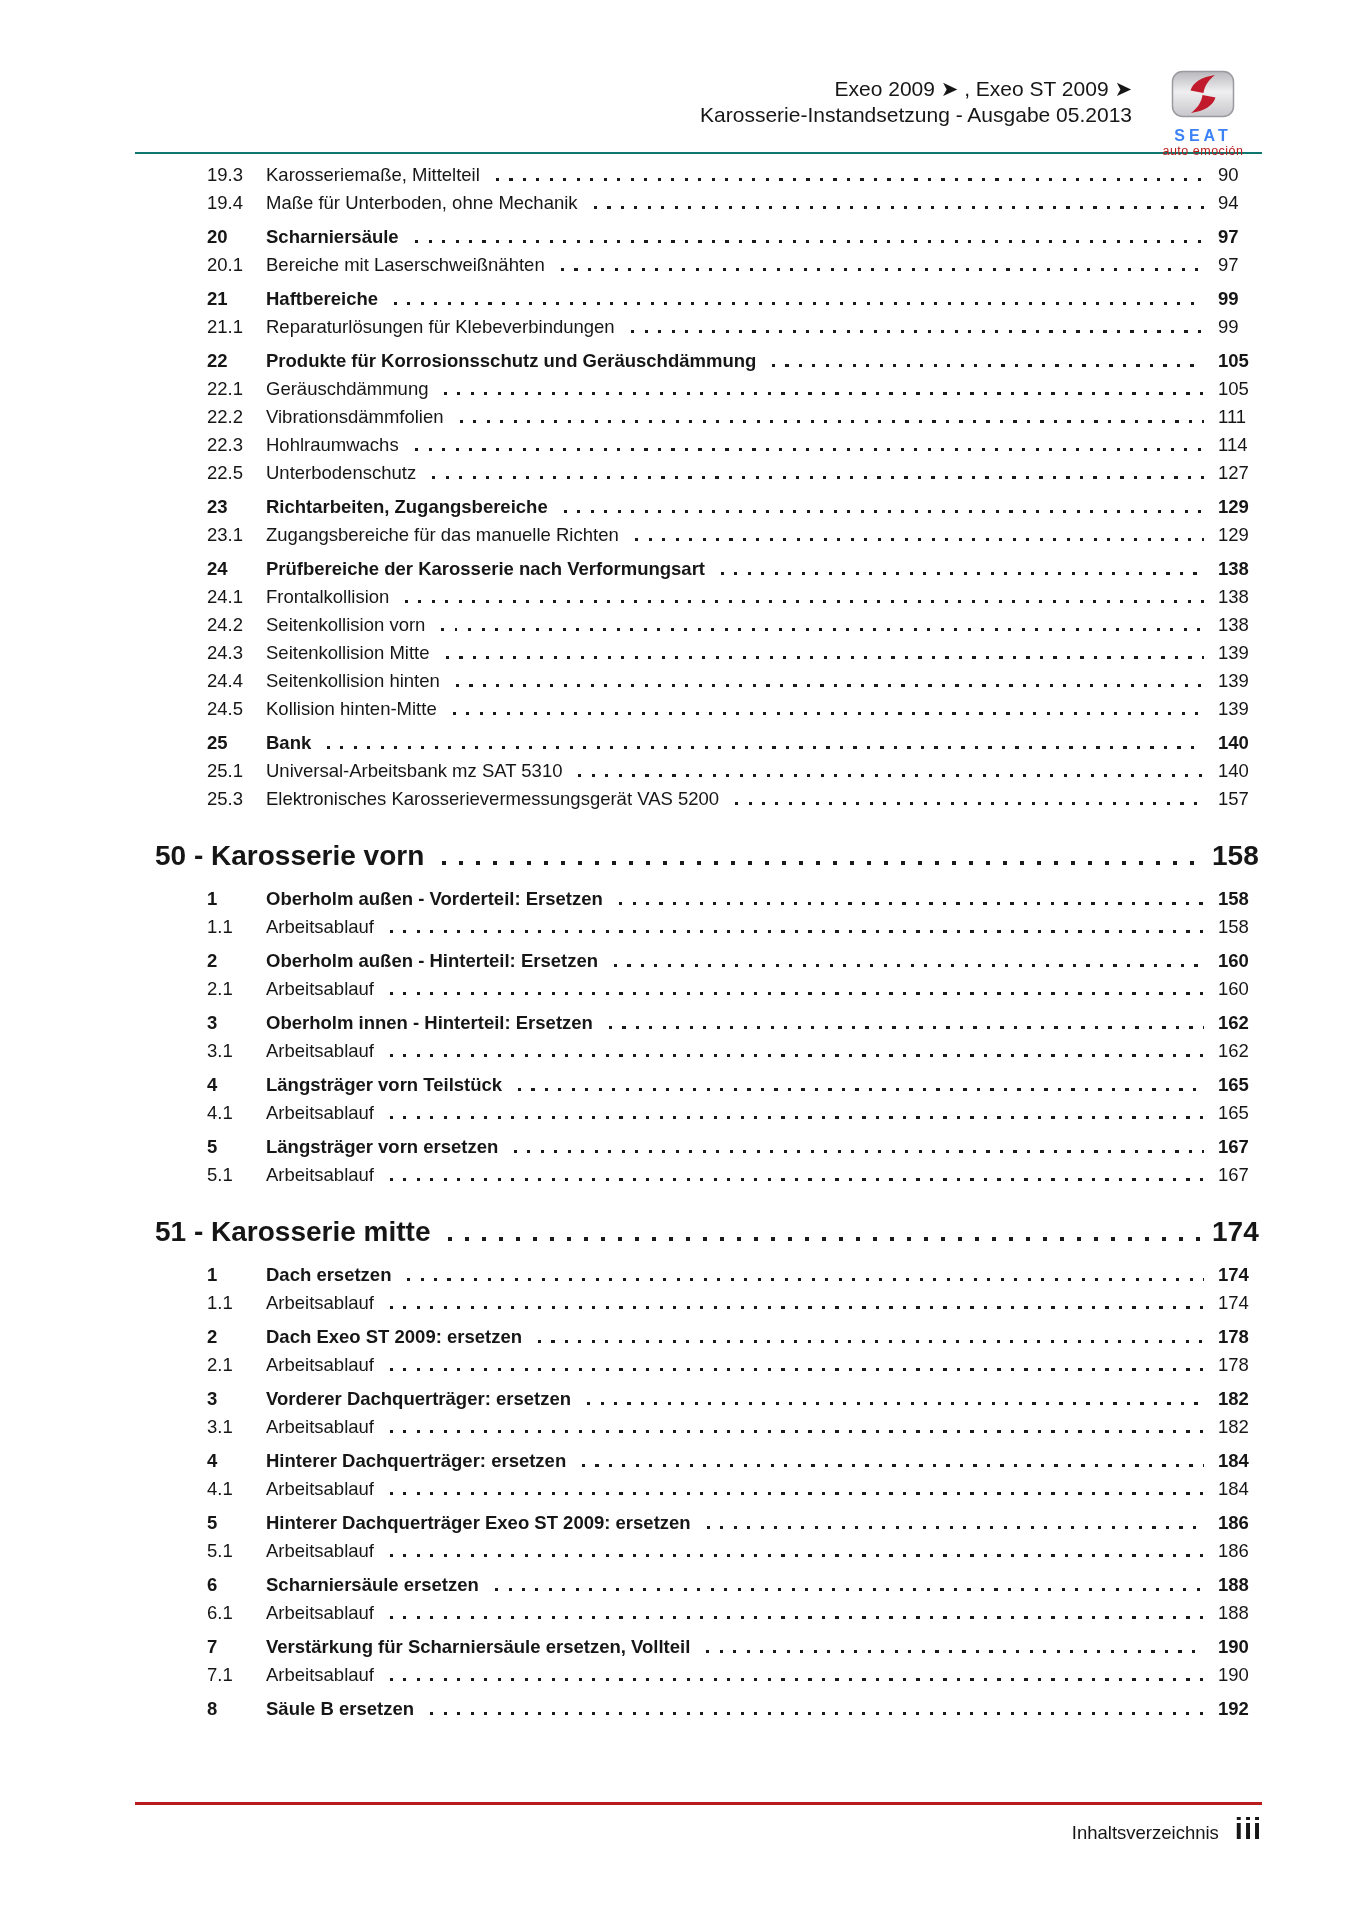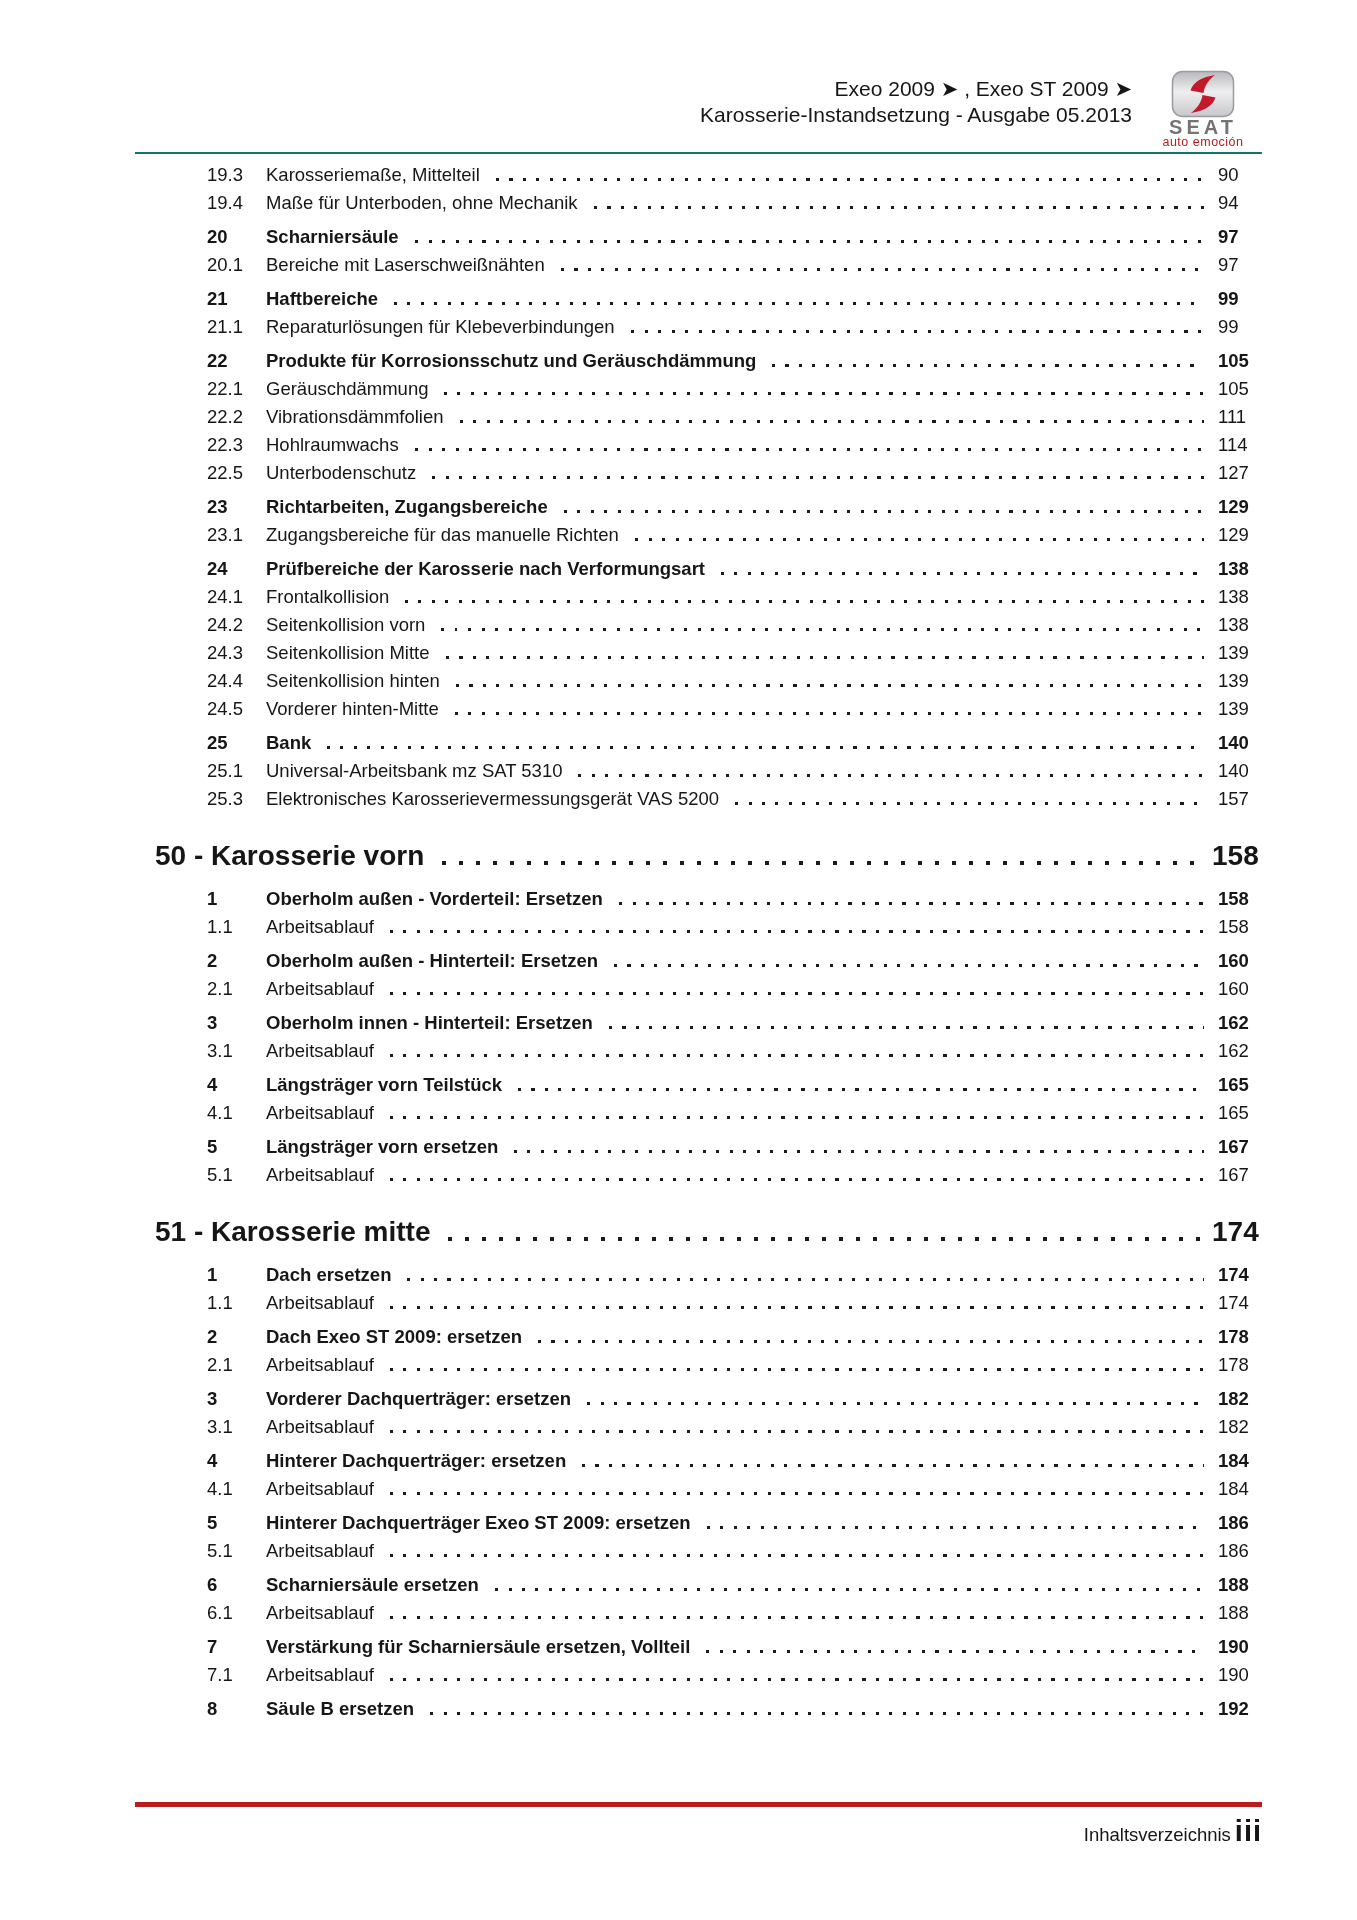--- a/index.html
+++ b/index.html
@@ -29,26 +29,26 @@
     white-space:nowrap;
   }
   .logo{
     position:absolute;
     right:0; top:-6px;
     width:118px;
     text-align:center;
   }
   .logo svg{display:block;margin:0 auto;}
   .logo .brand{
-    color:#737373;
+    color:#3b82f6;
     font-weight:bold;
-    font-size:20px;
+    font-size:16px;
     letter-spacing:4px;
     line-height:16px;
-    margin-top:1px;
+    margin-top:10px;
   }
   .logo .tagline{
     color:#b91c1c;
     font-size:12.5px;
     line-height:14px;
     letter-spacing:0.5px;
   }
   
   .toc{margin-top:7px;}
   .row{
@@ -86,26 +86,26 @@
   .row.chapter .leader{
     height:4px;
     margin:0 12px 1px 18px;
     background-image:repeating-linear-gradient(to right,#1b1b1b 0 4px,transparent 4px 17px);
   }
   .row.chapter .pg{min-width:50px;}
   
   .ftr{
     position:absolute;
     left:135px; right:95px; top:1802px;
-    border-top:5px solid #b91c1c;
+    border-top:3px solid #b91c1c;
     padding-top:8px;
     display:flex;
     justify-content:flex-end;
     align-items:baseline;
-    gap:4px;
+    gap:16px;
   }
   .ftr .flabel{font-size:18.5px;}
   .ftr .fpage{font-size:29px;font-weight:bold;letter-spacing:1px;}
 </style>
 </head>
 <body>
 
 <div class="page">
 
   <header class="hdr">
@@ -235,21 +235,21 @@
     <span class="pg">139</span>
   </div>
       <div class="row entry lvl2">
     <span class="num">24.4</span>
     <span class="title">Seitenkollision hinten</span>
     <span class="leader"></span>
     <span class="pg">139</span>
   </div>
       <div class="row entry lvl2">
     <span class="num">24.5</span>
-    <span class="title">Vorderer hinten-Mitte</span>
+    <span class="title">Kollision hinten-Mitte</span>
     <span class="leader"></span>
     <span class="pg">139</span>
   </div>
       <div class="row entry lvl1">
     <span class="num">25</span>
     <span class="title">Bank</span>
     <span class="leader"></span>
     <span class="pg">140</span>
   </div>
       <div class="row entry lvl2">

